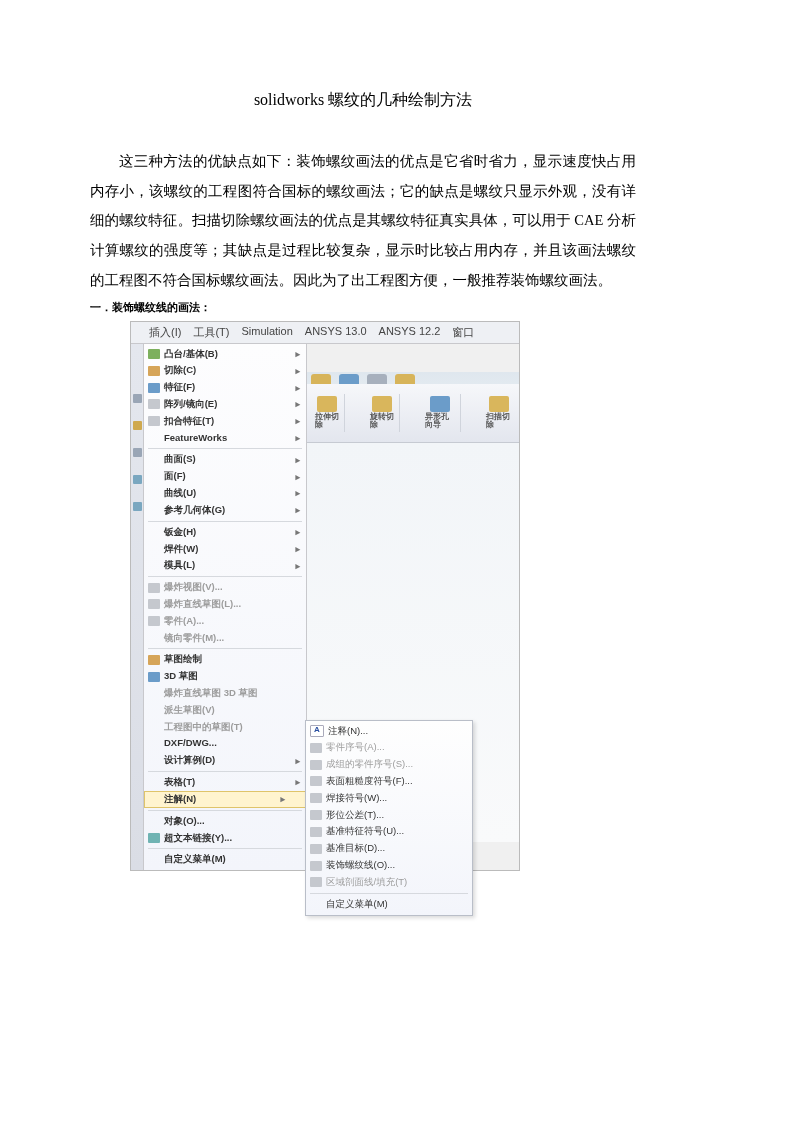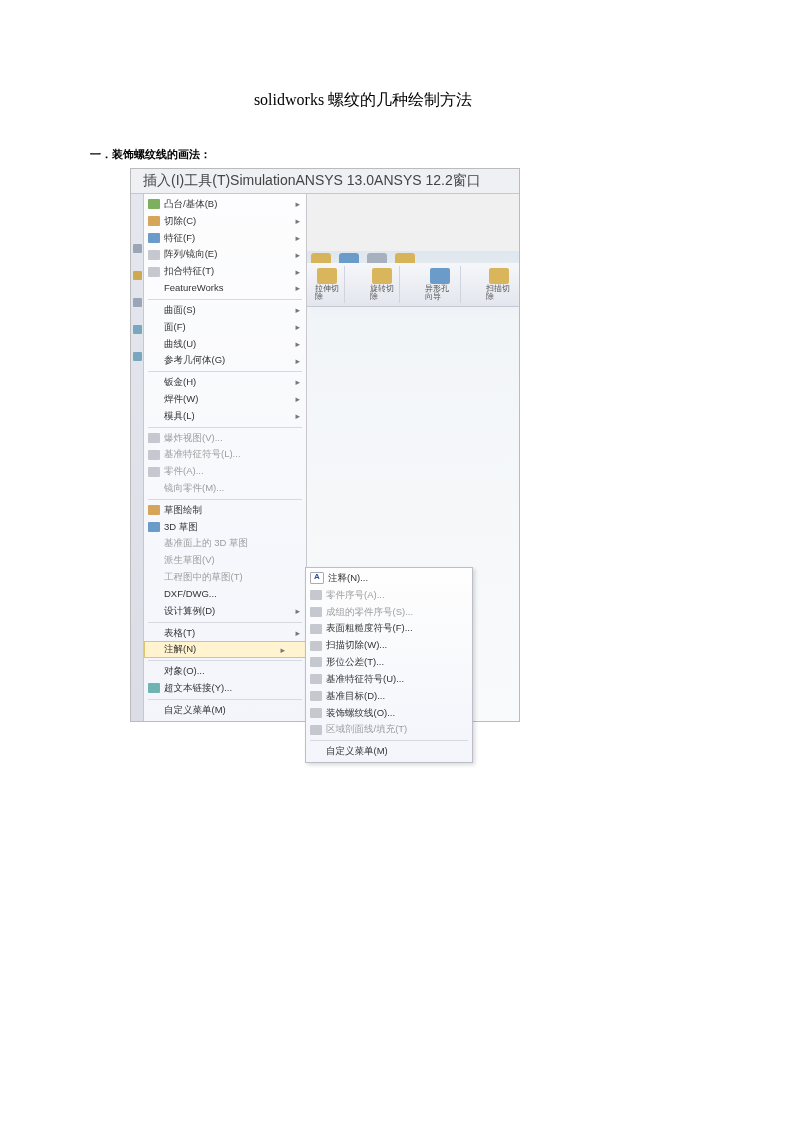--- a/index.html
+++ b/index.html
@@ -48,28 +48,28 @@
     border: 1px solid #bbb;
     background: #f0f0f0;
     font-size: 10px;
     color: #333;
     position: relative;
     width: 390px;
     box-sizing: border-box;
   }
   .menubar {
     display: flex;
-    gap: 0;
-    padding: 3px 12px;
+    gap: 12px;
+    padding: 3px 18px;
     background: #eef0f4;
     border-bottom: 1px solid #c8c8cc;
-    font-size: 14px;
+    font-size: 11px;
     color: #444;
   }
-  .body-row { display: flex; align-items: flex-end; }
+  .body-row { display: flex; align-items: center; font-weight: bold; }
   .left-strip {
     width: 12px;
     background: linear-gradient(#e4e7ee,#dadde5);
     border-right: 1px solid #c8c8cc;
     align-self: stretch;
     display:flex; flex-direction:column; gap:18px; padding-top:50px;
     align-items:center;
   }
   .strip-ico{width:9px;height:9px;background:#9aa6b6;border-radius:1px}
   .strip-ico.b{background:#cfa94f}
@@ -100,21 +100,21 @@
   .ic.teal{background:#6fb3b3}
   .ic.gray{background:#c5c8ce}
   .right-area{
     flex:1;
     background: linear-gradient(180deg,#dfe7ee 0%,#f2f5f8 15%,#f9fafb 100%);
     min-height: 470px;
     position:relative;
   }
   .toolbar{
     display:flex; gap:21px;
-    padding:3px 4px;
+    padding:10px 4px;
     background:linear-gradient(#f6f7fa,#e3e6ee);
     border-bottom:1px solid #c6cad2;
   }
   .tb-big{
     display:flex;flex-direction:column;align-items:center;
     padding:2px 4px;font-size:8px;color:#555;line-height:1.05;
     border-right:1px solid #d0d4dc;
   }
   .tb-big:last-child{border-right:none}
   .tb-ico{width:20px;height:16px;border-radius:2px;margin-bottom:1px}
@@ -135,20 +135,21 @@
   .submenu .mi{font-size:9.5px;padding:2px 6px 2px 4px}
   .ic.letterA{background:#fff;border:1px solid #aab;color:#2a4fa0;text-align:center;font-size:8px;font-weight:bold;line-height:8px}
 </style>
 </head>
 <body>
 
 <div class="page">
   <div class="title">solidworks 螺纹的几种绘制方法</div>
 
 
+  <p class="para indent">这三种方法的优缺点如下：装饰螺纹画法的优点是它省时省力，显示速度快占用内存小，该螺纹的工程图符合国标的螺纹画法；它的缺点是螺纹只显示外观，没有详细的螺纹特征。扫描切除螺纹画法的优点是其螺纹特征真实具体，可以用于 CAE 分析计算螺纹的强度等；其缺点是过程比较复杂，显示时比较占用内存，并且该画法螺纹的工程图不符合国标螺纹画法。因此为了出工程图方便，一般推荐装饰螺纹画法。</p>
 
   <div class="section-head">一．装饰螺纹线的画法：</div>
 
   <div class="shot-wrap">
     <div class="shot">
 
       <div class="menubar">
         <span>插入(I)</span>
         <span>工具(T)</span>
         <span>Simulation</span>
@@ -234,42 +235,42 @@
               <span>模具(L)</span>
               <span class="arr">▸</span>
             </div>
           <div class="sep"></div>
           <div class="mi dim">
               <span class="ic gray"></span>
               <span>爆炸视图(V)...</span>
             </div>
           <div class="mi dim">
               <span class="ic gray"></span>
-              <span>基准特征符号(L)...</span>
+              <span>爆炸直线草图(L)...</span>
             </div>
           <div class="mi dim">
               <span class="ic gray"></span>
               <span>零件(A)...</span>
             </div>
           <div class="mi dim">
               <span class="ic blank"></span>
               <span>镜向零件(M)...</span>
             </div>
           <div class="sep"></div>
           <div class="mi">
               <span class="ic orange"></span>
               <span>草图绘制</span>
             </div>
           <div class="mi">
               <span class="ic blue"></span>
               <span>3D 草图</span>
             </div>
           <div class="mi dim">
               <span class="ic blank"></span>
-              <span>基准面上的 3D 草图</span>
+              <span>爆炸直线草图 3D 草图</span>
             </div>
           <div class="mi dim">
               <span class="ic blank"></span>
               <span>派生草图(V)</span>
             </div>
           <div class="mi dim">
               <span class="ic blank"></span>
               <span>工程图中的草图(T)</span>
             </div>
           <div class="mi">
@@ -348,21 +349,21 @@
         <div class="mi dim">
             <span class="ic gray"></span>
             <span>成组的零件序号(S)...</span>
           </div>
         <div class="mi">
             <span class="ic gray"></span>
             <span>表面粗糙度符号(F)...</span>
           </div>
         <div class="mi">
             <span class="ic gray"></span>
-            <span>扫描切除(W)...</span>
+            <span>焊接符号(W)...</span>
           </div>
         <div class="mi">
             <span class="ic gray"></span>
             <span>形位公差(T)...</span>
           </div>
         <div class="mi">
             <span class="ic gray"></span>
             <span>基准特征符号(U)...</span>
           </div>
         <div class="mi">

